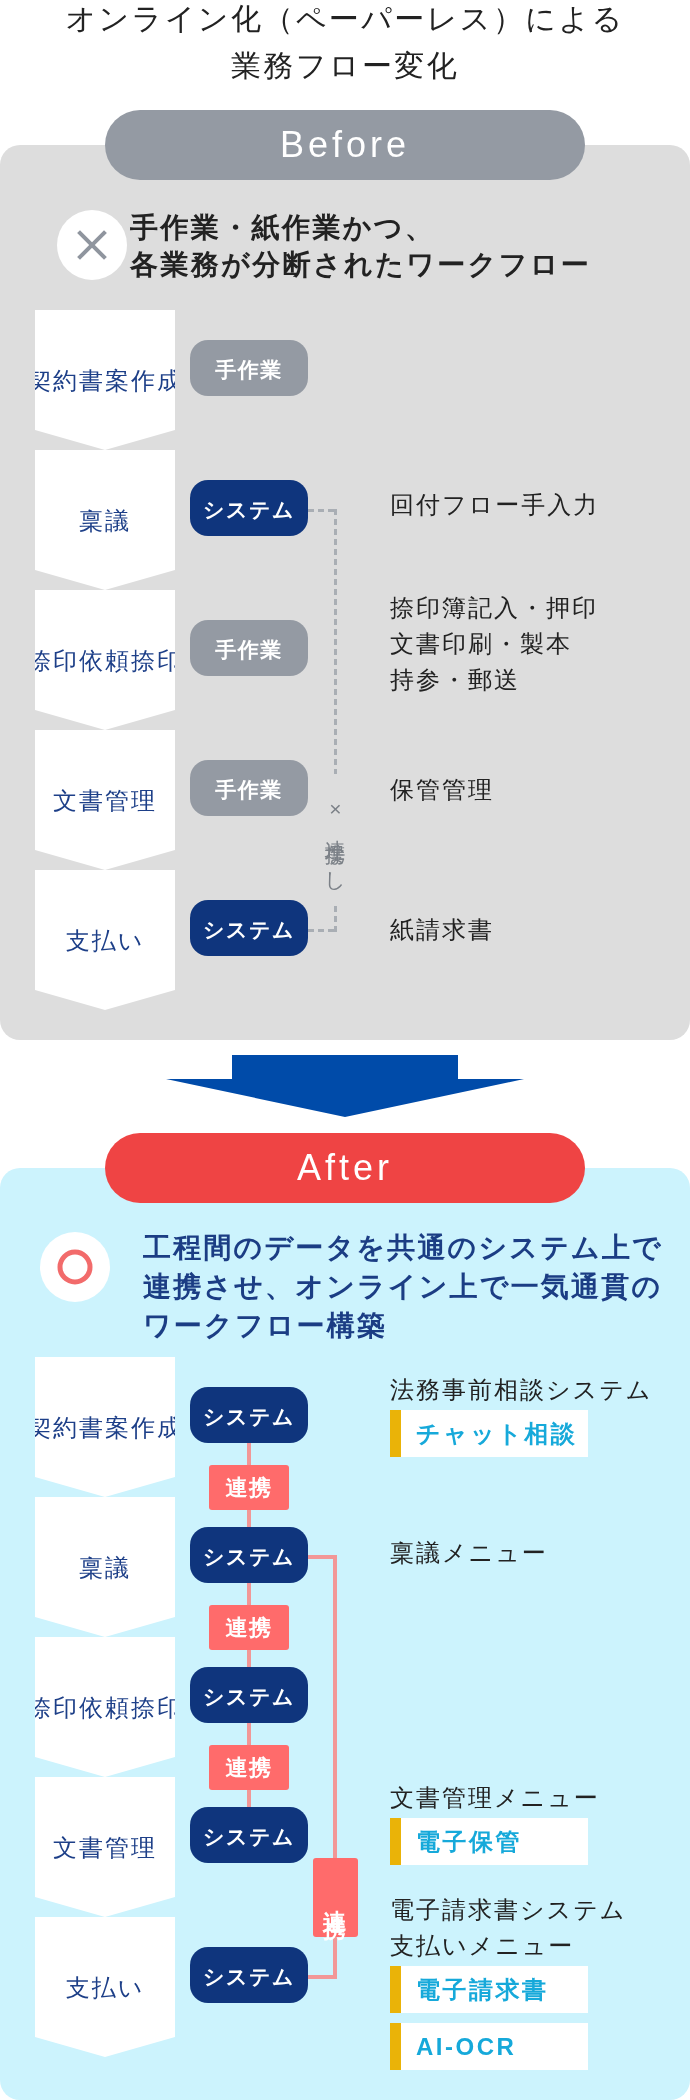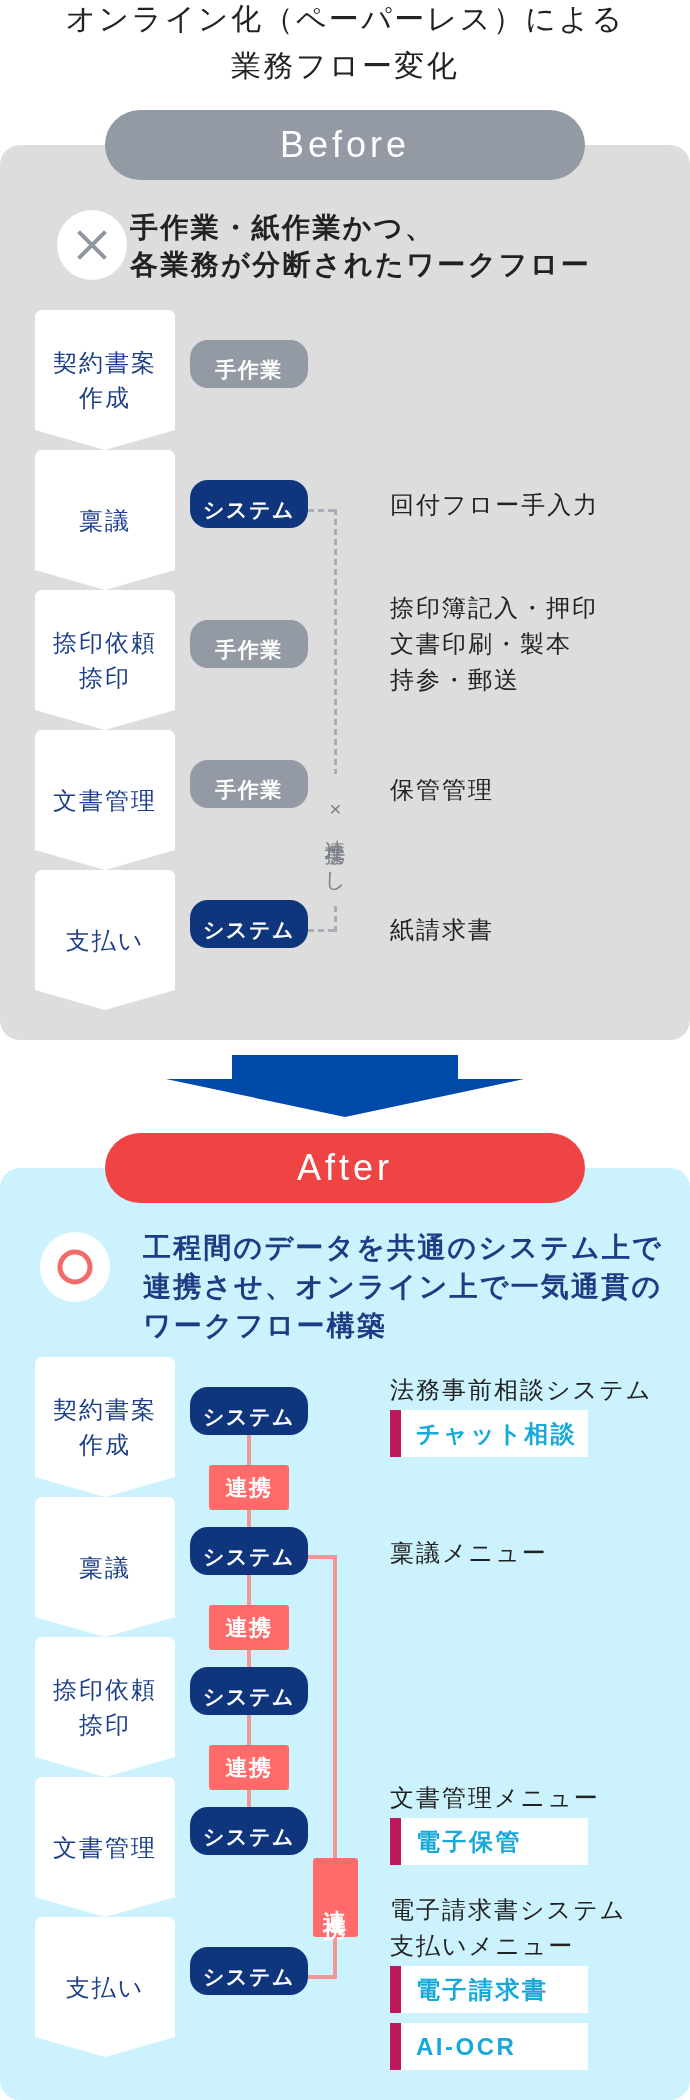--- a/index.html
+++ b/index.html
@@ -21,32 +21,32 @@
   .x-bar.b { transform:rotate(-45deg); }
   .ring { position:absolute; left:50%; top:50%; width:35px; height:35px; box-sizing:border-box;
     border:5px solid #F26B6B; border-radius:50%; transform:translate(-50%,-50%); }
   .heading { position:absolute; font-size:28px; line-height:37px; font-weight:700; letter-spacing:2.4px;
     white-space:nowrap; }
   .heading.before { left:130px; top:209px; color:#222222; }
   .heading.after { left:123px; top:1228px; line-height:39px; color:#1B3D84; letter-spacing:2.2px;margin-left:20px; }
   .heading div { display:block; }
   .step { position:absolute; left:35px; width:140px; height:140px; background:#ffffff;
     clip-path:polygon(0 0,100% 0,100% 120px,50% 140px,0 120px);
-    display:flex; flex-direction:column; align-items:center; justify-content:center;
-    color:#1D3F88; font-size:24px; line-height:35px; letter-spacing:2px; font-weight:500; z-index:1;border-radius:7px; }
+    display:flex; align-items:center; justify-content:center;
+    color:#1D3F88; font-size:24px; line-height:35px; letter-spacing:2px; font-weight:500; z-index:1; }
   .step span { display:block; white-space:nowrap; }
-  .badge { position:absolute; left:190px; width:118px; height:48px; border-radius:18px; color:#ffffff;
+  .badge { position:absolute; left:190px; width:118px; height:56px; border-radius:18px; color:#ffffff;
     font-size:21px; font-weight:700; line-height:60px; text-align:center; letter-spacing:1.5px; z-index:3; }
   .badge.manual { background:#949AA3; }
   .badge.system { background:#0F357D; }
   .desc { position:absolute; left:390px; font-size:24px; line-height:36px; letter-spacing:2px; color:#222222;
     white-space:nowrap; z-index:1; }
   .desc .line { display:block; }
   .chip { display:block; width:198px; height:47px; box-sizing:border-box; background:#ffffff;
-    border-left:11px solid #be185d; padding-left:15px; color:#16A9DA; font-weight:700; font-size:24px;
+    border-left:11px solid #eab308; padding-left:15px; color:#16A9DA; font-weight:700; font-size:24px;
     line-height:47px; letter-spacing:2.5px; margin-top:2px; }
   .chip + .chip { margin-top:10px; }
   .dash-h { position:absolute; height:3px; background:repeating-linear-gradient(to right,#A9AEB4 0 6px,transparent 6px 10px); z-index:2; }
   .dash-v { position:absolute; width:3px; background:repeating-linear-gradient(to bottom,#A9AEB4 0 6px,transparent 6px 10px); z-index:2; }
   .vlabel { position:absolute; display:flex; align-items:center; justify-content:center; z-index:2; }
   .vlabel span { writing-mode:vertical-rl; text-orientation:upright; white-space:nowrap; }
   .no-link-label { left:322px; top:776px; width:26px; height:128px; }
   .no-link-label span { font-size:21px; letter-spacing:3px; color:#7B8087; font-weight:500; }
   .arrow { position:absolute; left:166px; top:1055px; }
   .link-line { position:absolute; left:247px; top:1417px; width:4px; height:420px; background:#F29797; z-index:1; }

